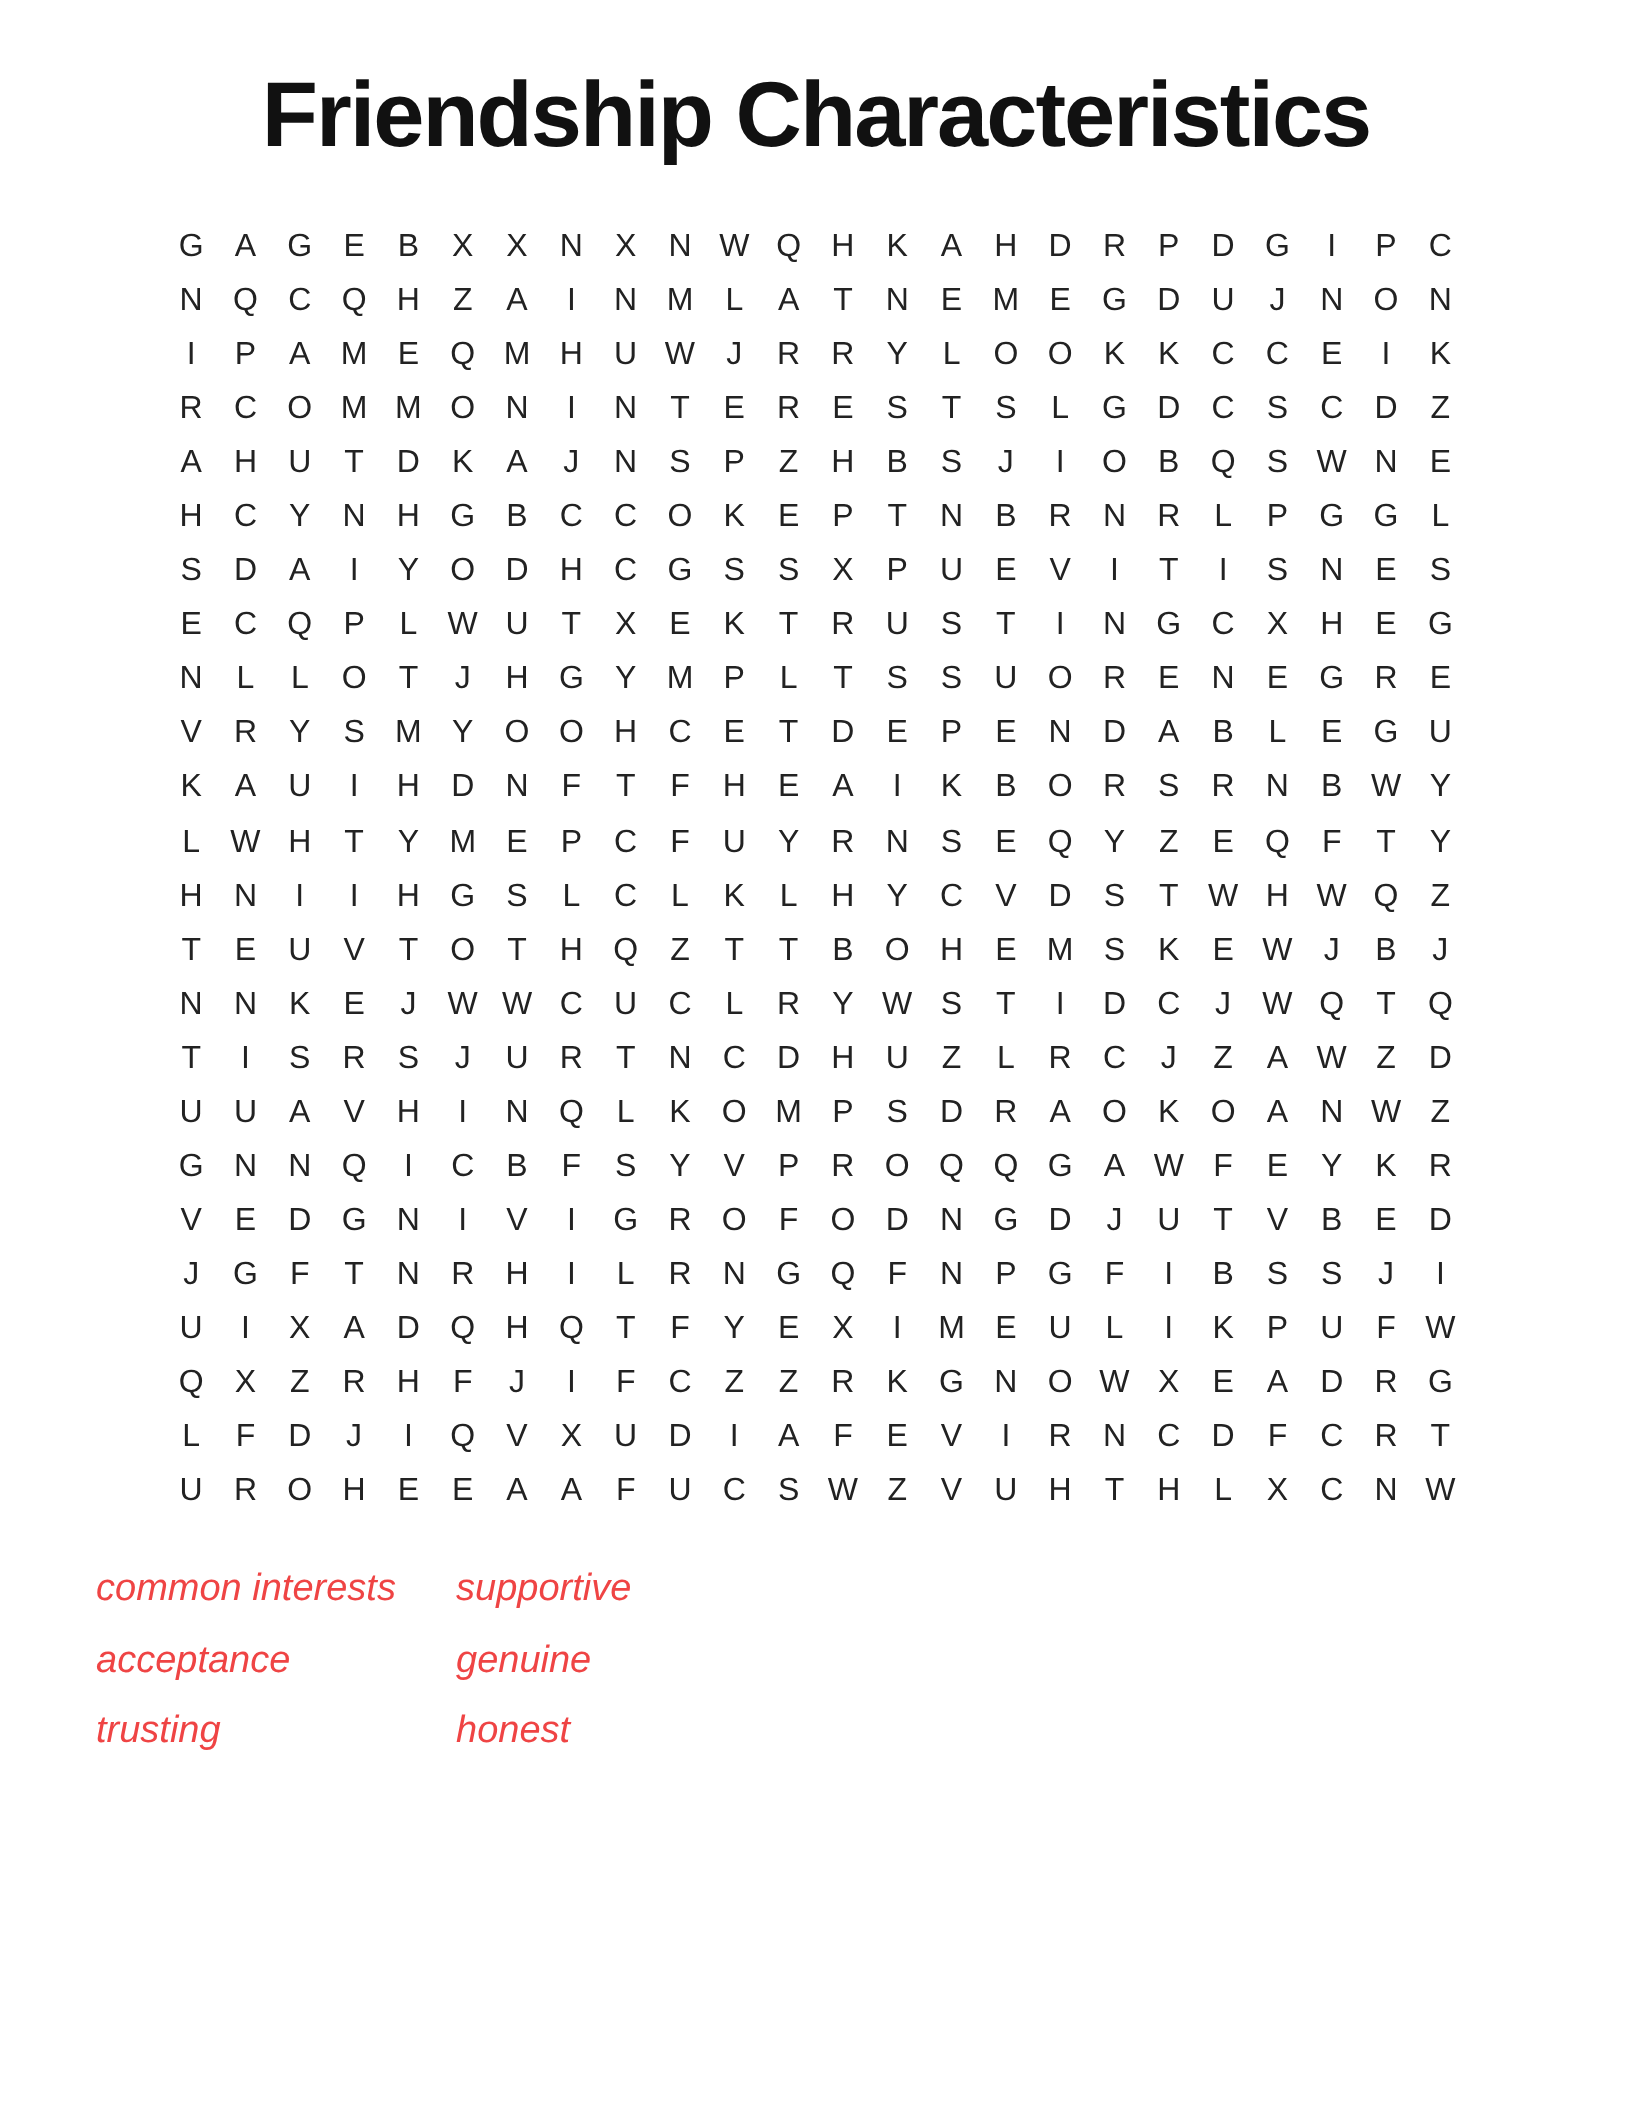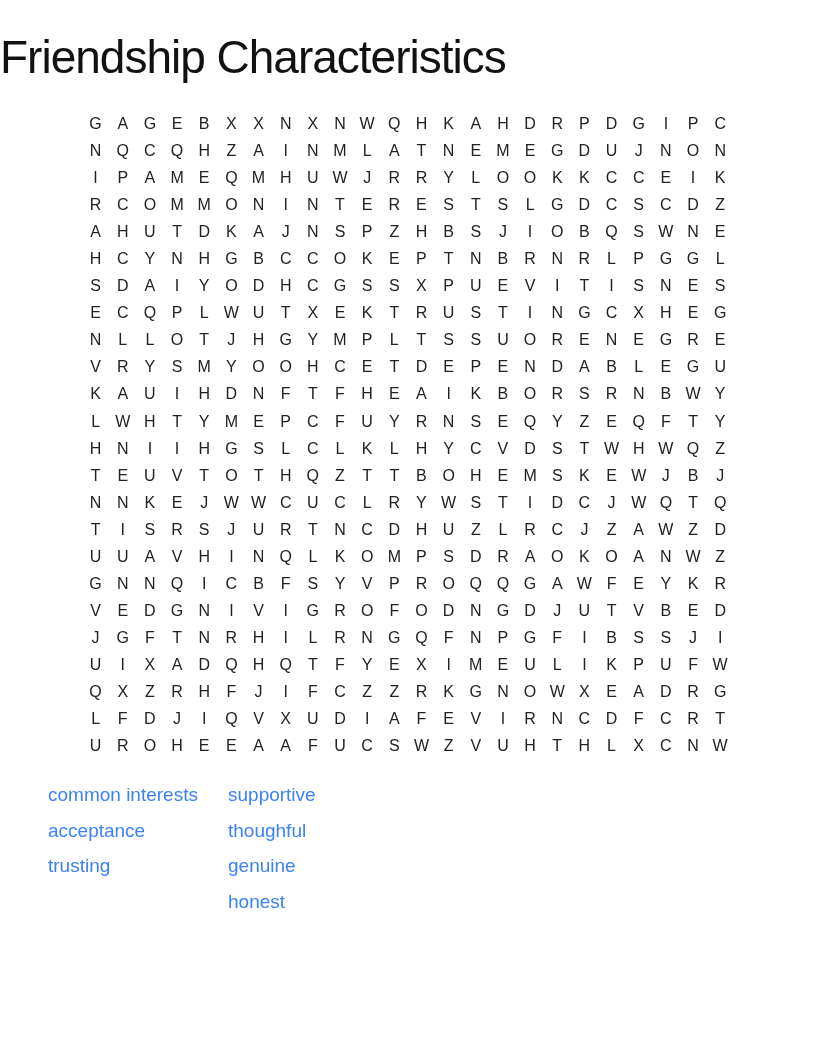--- a/index.html
+++ b/index.html
@@ -14,22 +14,23 @@
     background: #ffffff;
     font-family: "Liberation Sans", sans-serif;
     overflow: hidden;
   }
   .title {
     position: absolute;
     top: 30px;
     left: 0;
     width: 100%;
     margin: 0;
+    text-align: center;
     font-size: 46px;
-    font-weight: 400;
+    font-weight: 700;
     letter-spacing: -1px;
     color: #111111;
   }
   .grid {
     position: absolute;
     top: 110px;
     left: 82px;
   }
   .grid-row {
     display: flex;
@@ -52,22 +53,23 @@
     display: flex;
   }
   .word-col {
     width: 180px;
   }
   .word-item {
     height: 35.5px;
     line-height: 35.5px;
     font-size: 19px;
     font-weight: 400;
-    color: #3b82f6;
+    color: #ef4444;
     white-space: nowrap;
+    font-style: italic;
   }
 </style>
 </head>
 <body>
 
 <div class="page">
   <h1 class="title">Friendship Characteristics</h1>
   <div class="grid">
       <div class="grid-row">
         <span class="grid-cell">G</span>
@@ -695,18 +697,17 @@
       </div>
     </div>
   <div class="words">
       <div class="word-col">
         <div class="word-item">common interests</div>
         <div class="word-item">acceptance</div>
         <div class="word-item">trusting</div>
       </div>
       <div class="word-col">
         <div class="word-item">supportive</div>
-        <div class="word-item">thoughful</div>
         <div class="word-item">genuine</div>
         <div class="word-item">honest</div>
       </div>
     </div>
 </div>
 
 </body></html>

